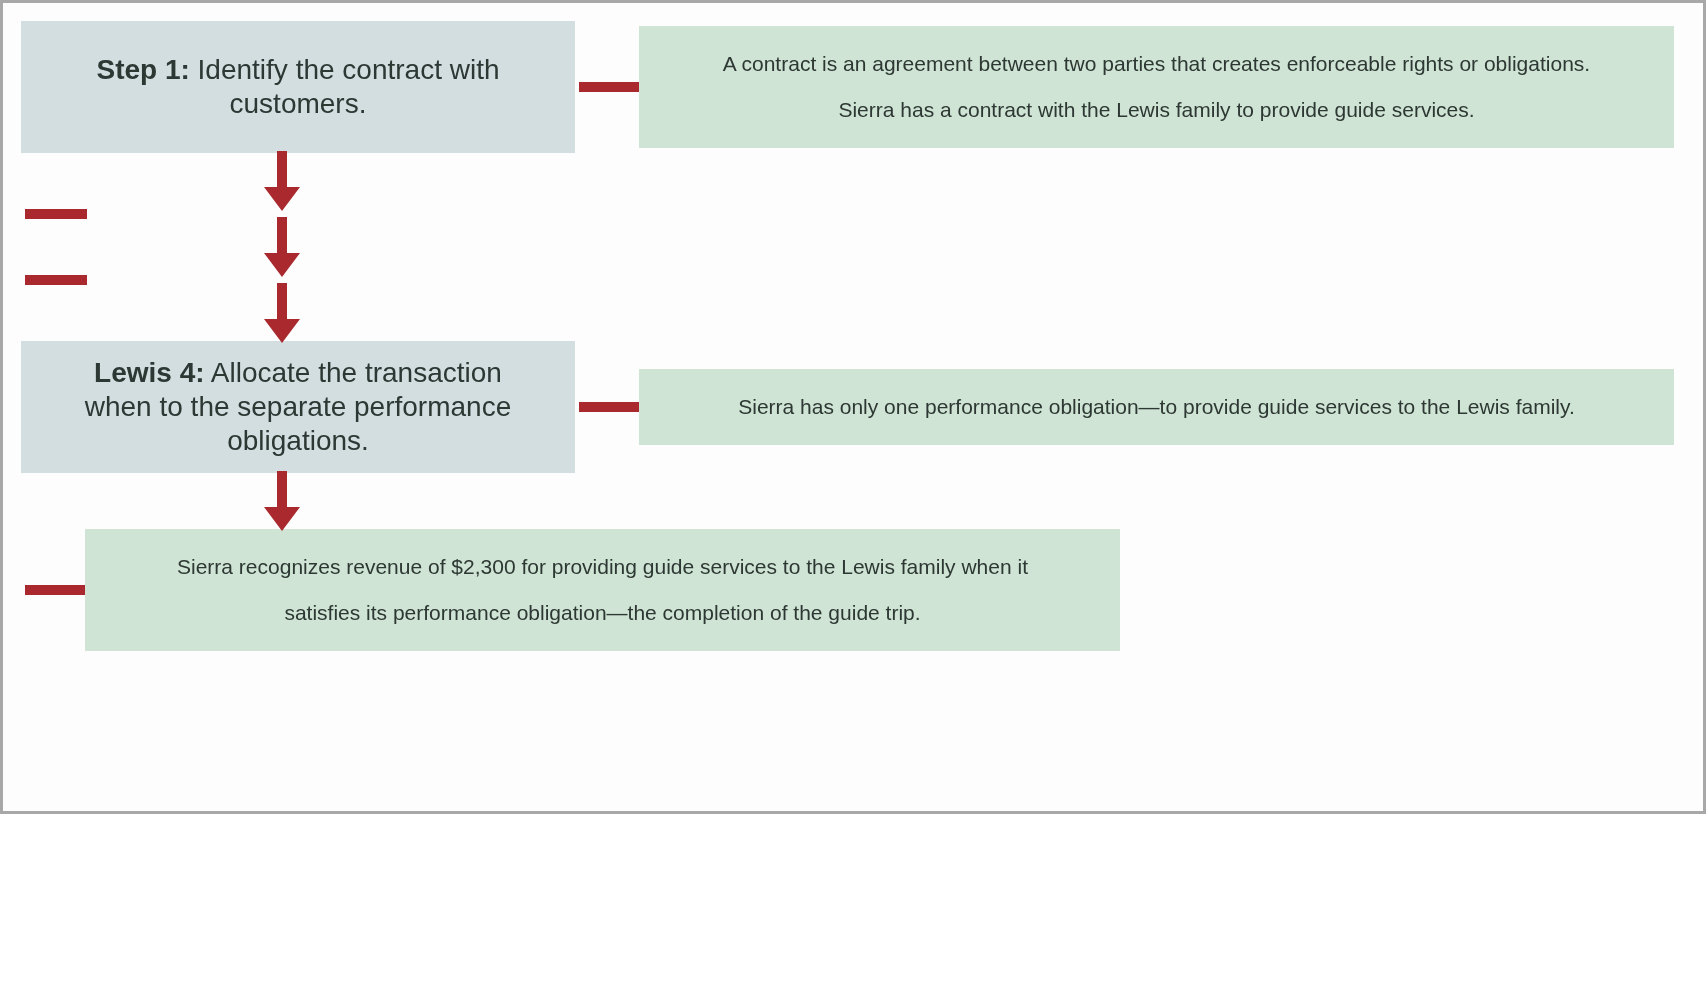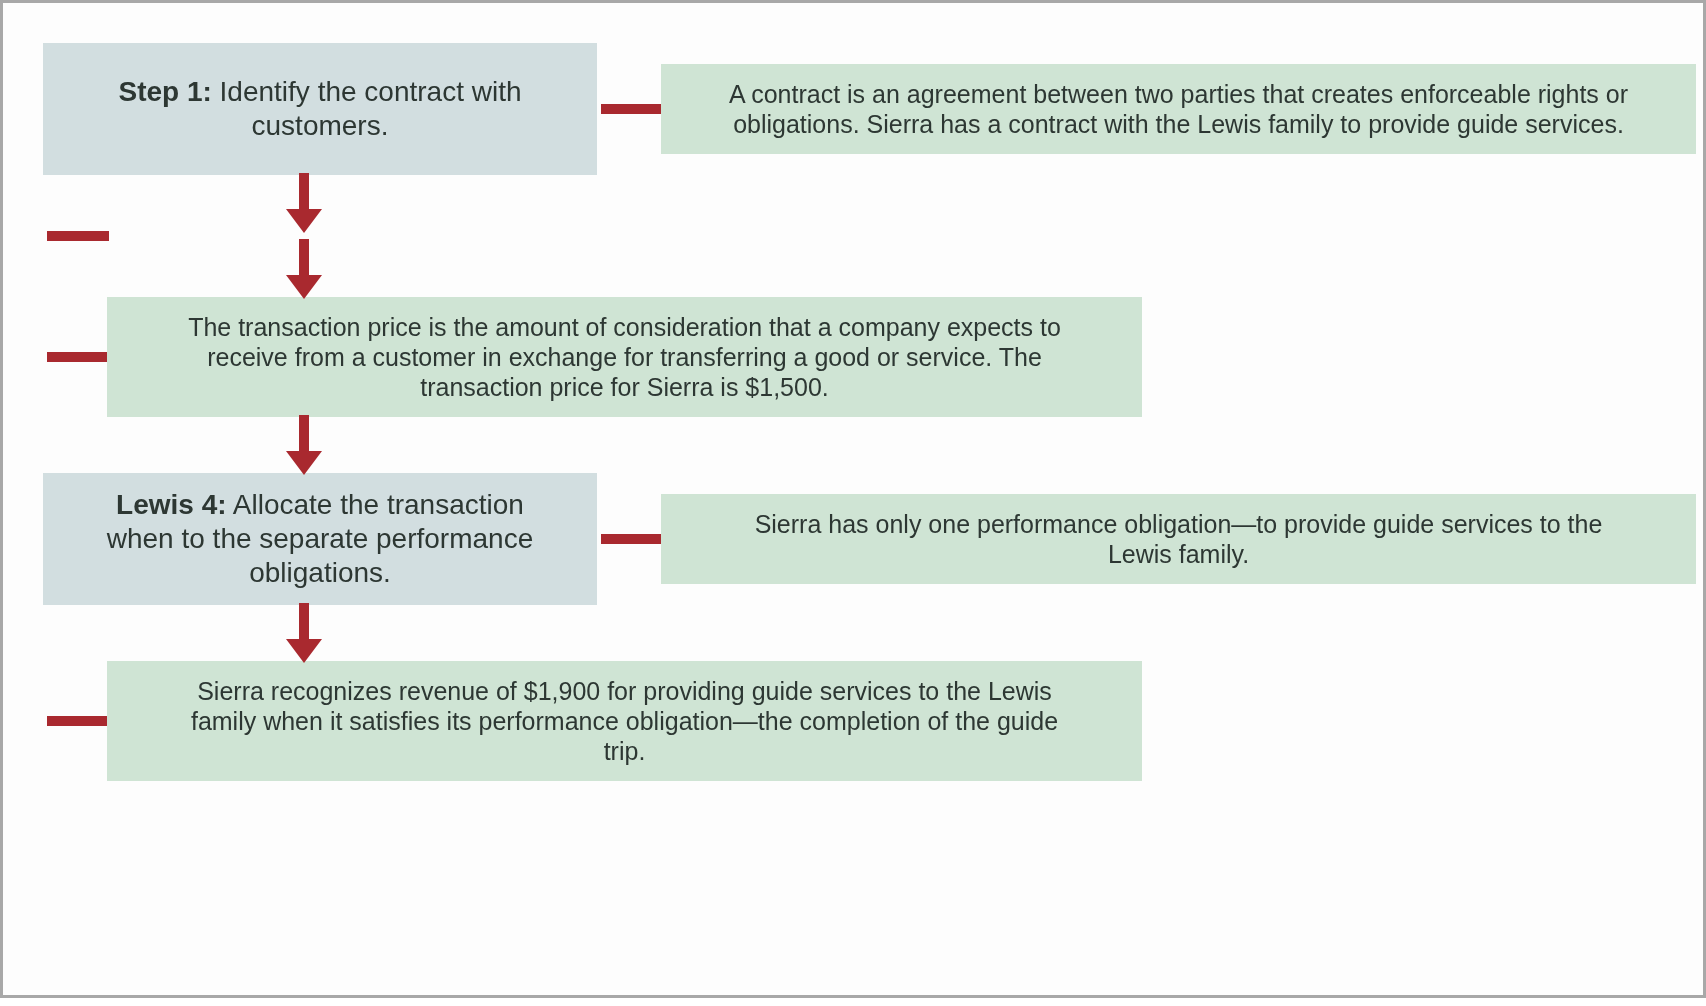--- a/index.html
+++ b/index.html
@@ -11,24 +11,24 @@
     --canvas: #fdfdfd;
   }
   * { box-sizing: border-box; margin: 0; padding: 0; }
   html, body { background: #ffffff; }
   body {
     font-family: "Liberation Sans", "DejaVu Sans", sans-serif;
     color: var(--text);
   }
   .frame {
     width: 1706px;
-    height: 998px;
+    height: 814px;
     border: 3px solid var(--frame-border);
     background: var(--canvas);
-    padding: 40px;
+    padding: 18px;
     overflow: hidden;
   }
   .row {
     display: flex;
     align-items: center;
   }
   .step-box {
     width: 554px;
     min-height: 132px;
     background: var(--step-box);
@@ -61,22 +61,22 @@
   .desc-box {
     width: 1035px;
     background: var(--desc-box);
     display: flex;
     align-items: center;
     justify-content: center;
     padding: 15px 25px;
     flex-shrink: 0;
   }
   .desc-text {
-    font-size: 25px;
-    line-height: 30px;
+    font-size: 21px;
+    line-height: 46px;
     text-align: center;
     max-width: 905px;
   }
   .arrow-row {
     height: 56px;
     position: relative;
   }
   .arrow-row svg {
     position: absolute;
     left: 242px;
@@ -120,23 +120,20 @@
     <svg viewBox="0 0 38 60" aria-hidden="true">
       <rect class="arrow-fill" x="14" y="0" width="10" height="38"></rect>
       <polygon class="arrow-fill" points="1,36 37,36 19,60"></polygon>
     </svg>
   </div>
 
   <div class="row">
     <div class="gap-col">
       <div class="connector-bar"></div>
     </div>
-    <div class="desc-box">
-      <p class="desc-text">The transaction price is the amount of consideration that a company expects to receive from a customer in exchange for transferring a good or service. The transaction price for Sierra is $1,500.</p>
-    </div>
   </div>
 
   <div class="arrow-row">
     <svg viewBox="0 0 38 60" aria-hidden="true">
       <rect class="arrow-fill" x="14" y="0" width="10" height="38"></rect>
       <polygon class="arrow-fill" points="1,36 37,36 19,60"></polygon>
     </svg>
   </div>
 
   <div class="row">
@@ -156,17 +153,17 @@
       <rect class="arrow-fill" x="14" y="0" width="10" height="38"></rect>
       <polygon class="arrow-fill" points="1,36 37,36 19,60"></polygon>
     </svg>
   </div>
 
   <div class="row">
     <div class="gap-col">
       <div class="connector-bar"></div>
     </div>
     <div class="desc-box">
-      <p class="desc-text">Sierra recognizes revenue of $1,900 for providing guide services to the Lewis family when it satisfies its performance obligation—the completion of the guide trip.</p>
+      <p class="desc-text">Sierra recognizes revenue of $2,300 for providing guide services to the Lewis family when it satisfies its performance obligation—the completion of the guide trip.</p>
     </div>
   </div>
 
 </div>
 
 </body></html>

